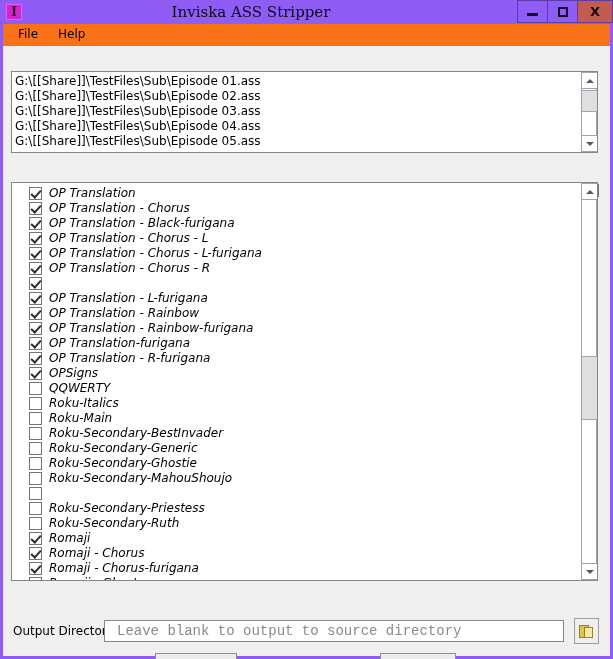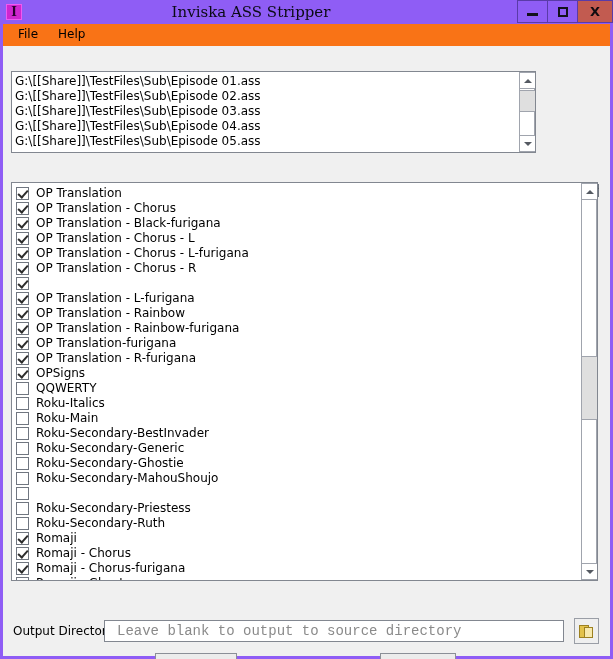--- a/index.html
+++ b/index.html
@@ -138,21 +138,21 @@
   .sect-label {
     position: absolute;
     font-size: 12px;
     color: #000000;
   }
 
   
   .files-box {
     position: absolute;
     left: 11px; top: 71px;
-    width: 525px;
+    width: 587px;
     height: 82px;
     box-sizing: border-box;
     border: 1px solid #828790;
     background: #ffffff;
     overflow: hidden;
     display: flex;
     justify-content: center;
   }
   .files-inner {
     flex: 1 1 auto;
@@ -259,22 +259,23 @@
     width: 587px;
     height: 399px;
     box-sizing: border-box;
     border: 1px solid #828790;
     background: #ffffff;
     overflow: hidden;
     display: flex;
   }
   .styles-inner {
     flex: 1 1 auto;
-    padding: 3px 0 0 3px;
+    padding: 3px 0 0 16px;
     overflow: hidden;
+    font-style: italic;
   }
   .style-row {
     height: 15px;
     display: flex;
     align-items: center;
     gap: 7px;
     cursor: default;
   }
   .style-row .cb { margin-left: 1px; }
   .style-row .lbl {

